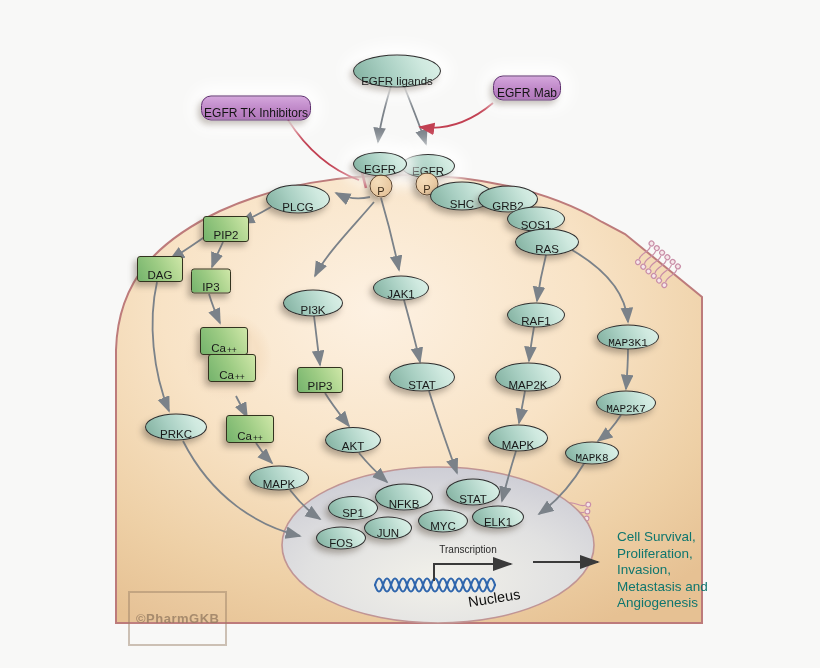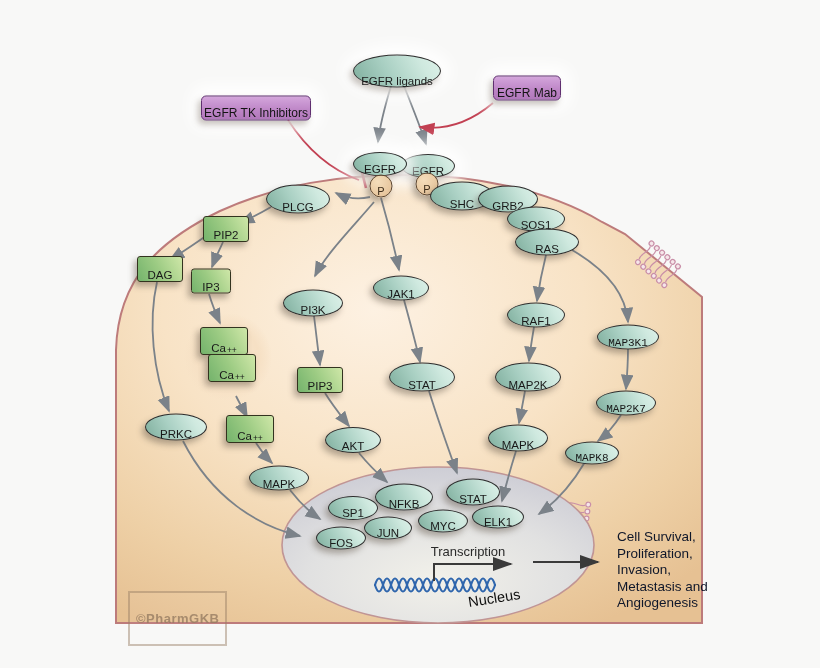--- a/index.html
+++ b/index.html
@@ -15,32 +15,32 @@
         box-shadow:-3px 4px 6px rgba(96,84,70,.45);}
   .ell{border-radius:50%;
        background:linear-gradient(62deg,#7fae9d 0%,#a8cfc2 40%,#cfe9df 78%,#def1e9 100%);
        border:1.4px solid #2e2e2e;}
   .rect{border-radius:3px;
         background:linear-gradient(62deg,#74b36c 0%,#9ccb83 48%,#cfe7a8 100%);
         border:1.4px solid #33331f;}
   .pnode{border-radius:50%;
          background:radial-gradient(circle at 35% 30%,#f4ddbb,#e2bd92);
          border:1.8px solid #5c452f;font-size:11px;color:#3c2c1a;}
-  .pbox{border-radius:5px;
+  .pbox{border-radius:10px;
         background:linear-gradient(180deg,#d4a6dc 0%,#bd85c6 60%,#b077ba 100%);
         border:1.5px solid #5f2f70;font-size:12px;color:#141414;
         box-shadow:-4px 4px 0 -1px #9a63a8,0 0 14px 10px rgba(255,255,255,.95);}
   .glow{box-shadow:-3px 4px 6px rgba(96,84,70,.35),0 0 16px 10px rgba(255,255,255,.95);}
   .small{font-size:11px;font-family:Liberation Mono, monospace;}
   sup.ca{font-size:8.5px;line-height:1;margin-top:-7px;margin-left:1px;}
 
   .caption{position:absolute;color:#1c1c1c;}
-  .transcription-label{left:408px;top:544px;width:120px;text-align:center;font-size:13px;color:#2a2a2a;}
+  .transcription-label{left:408px;top:544px;width:120px;text-align:center;font-size:10px;color:#2a2a2a;}
   .nucleus-label{left:468px;top:590px;font-size:14.5px;transform:rotate(-9deg);color:#101010;}
-  .outcome{left:617px;top:529px;width:130px;font-size:13.5px;line-height:16.5px;color:#0f172a;}
+  .outcome{left:617px;top:529px;width:130px;font-size:13.5px;line-height:16.5px;color:#0f766e;}
   .outcome span{display:block;}
   .watermark{left:128px;top:591px;font-size:13px;font-weight:bold;letter-spacing:.5px;
              color:rgba(150,124,98,.8);border:2px solid rgba(150,124,98,.45);
              padding:18px 6px;background:rgba(255,255,255,.03);}
 </style>
 </head>
 <body>
 
 <div class="stage">
 

